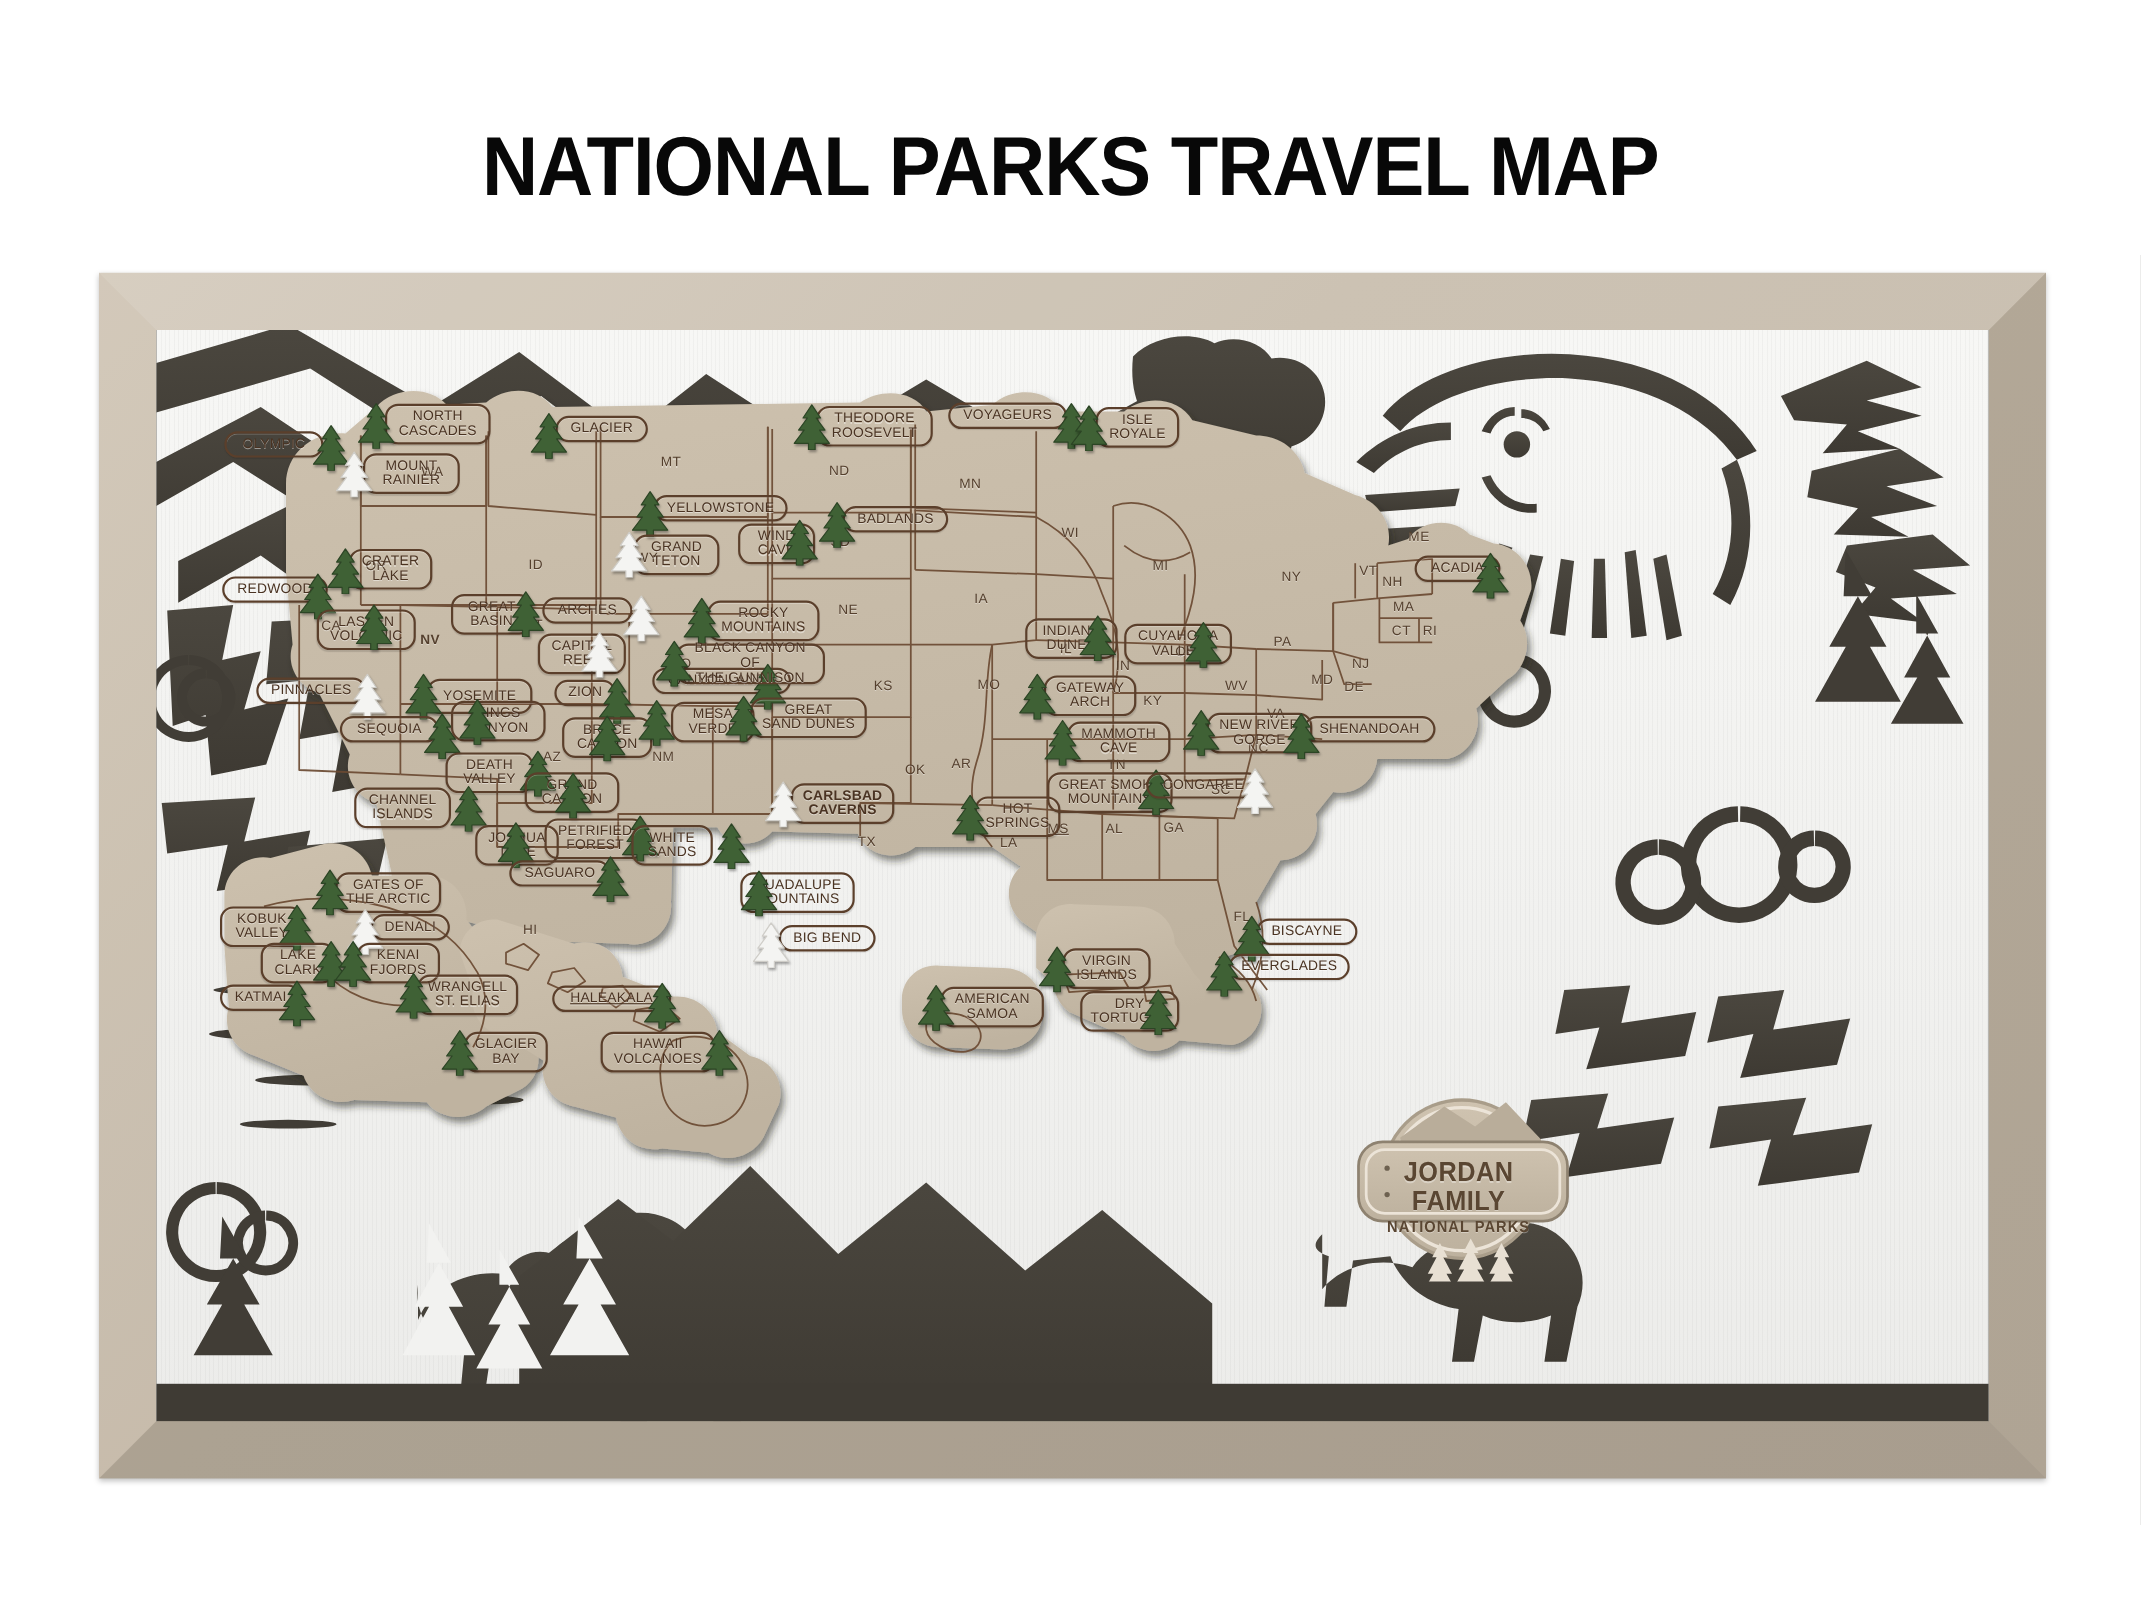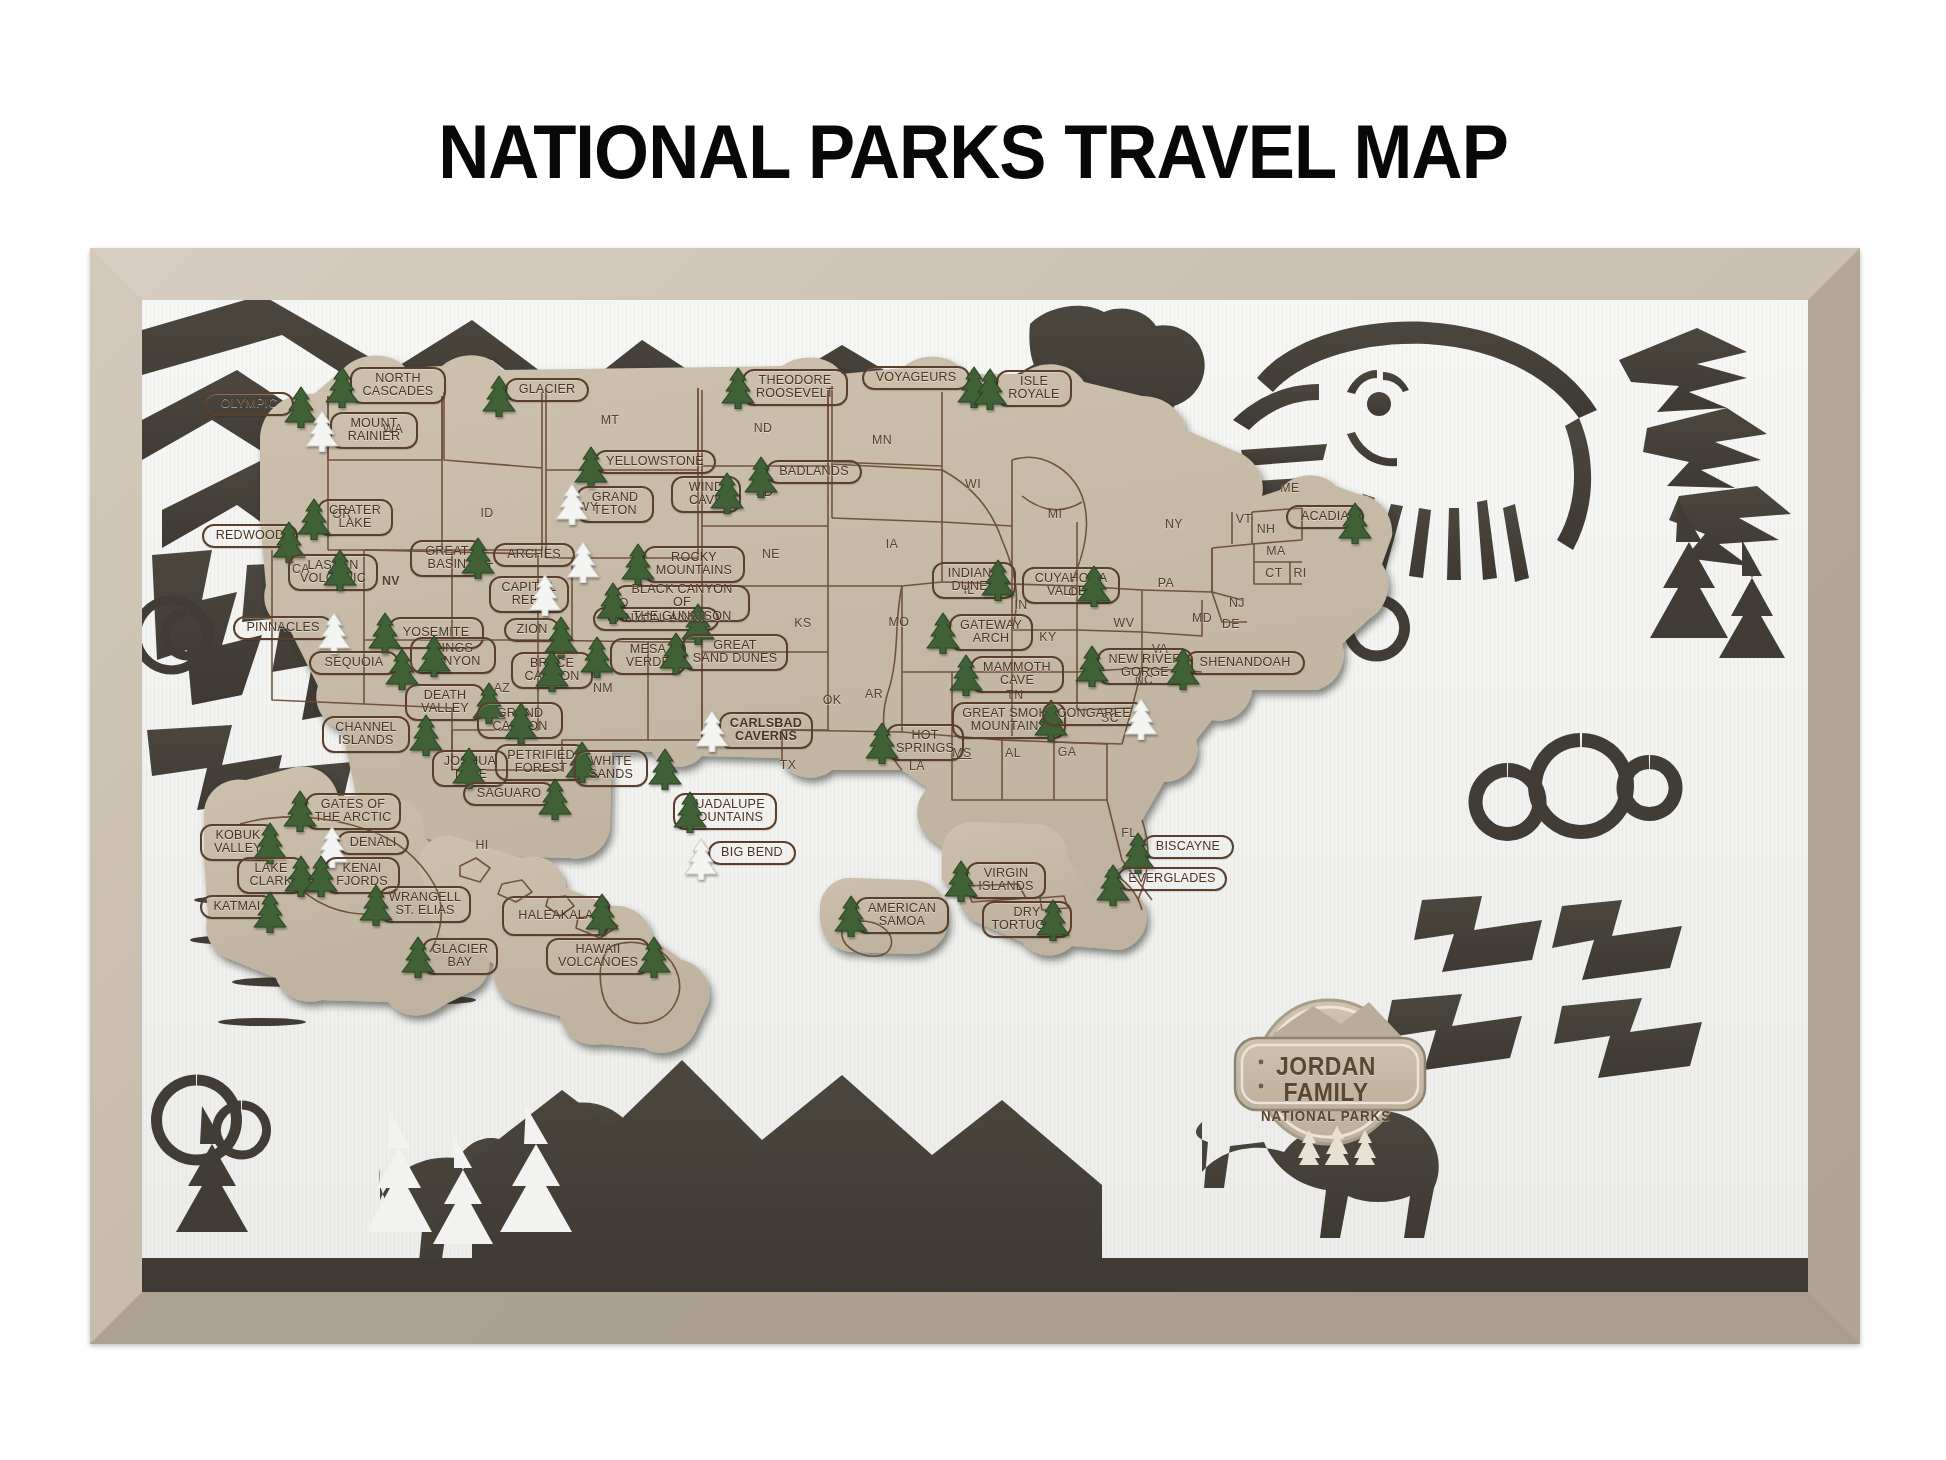--- a/index.html
+++ b/index.html
@@ -843,21 +843,21 @@
     <path d="M17 1 L25 13 L21 13 L29 24 L24 24 L33 36 L20 36 L20 42 L14 42 L14 36 L1 36 L10 24 L5 24 L13 13 L9 13 Z" fill="#3f6135" stroke="#2c4525" stroke-width="1.1" stroke-linejoin="round"></path>
   </svg>
           </div>
           <div class="label two" style="left: 280px; top: 638px; width: 76px; height: 37px;">GLACIER
 BAY</div>
           <div class="tree" style="left: 276px; top: 678px;">
             <svg viewBox="0 0 34 42">
     <path d="M17 1 L25 13 L21 13 L29 24 L24 24 L33 36 L20 36 L20 42 L14 42 L14 36 L1 36 L10 24 L5 24 L13 13 L9 13 Z" fill="#3f6135" stroke="#2c4525" stroke-width="1.1" stroke-linejoin="round"></path>
   </svg>
           </div>
-          <div class="label" style="left: 360px; top: 596px; width: 108px; height: 40px;">HALEAKALA</div>
+          <div class="label" style="left: 360px; top: 596px; width: 108px; height: 24px; text-decoration: underline;">HALEAKALA</div>
           <div class="tree" style="left: 460px; top: 635px;">
             <svg viewBox="0 0 34 42">
     <path d="M17 1 L25 13 L21 13 L29 24 L24 24 L33 36 L20 36 L20 42 L14 42 L14 36 L1 36 L10 24 L5 24 L13 13 L9 13 Z" fill="#3f6135" stroke="#2c4525" stroke-width="1.1" stroke-linejoin="round"></path>
   </svg>
           </div>
           <div class="label two" style="left: 404px; top: 638px; width: 104px; height: 37px;">HAWAII
 VOLCANOES</div>
           <div class="tree" style="left: 512px; top: 678px;">
             <svg viewBox="0 0 34 42">
     <path d="M17 1 L25 13 L21 13 L29 24 L24 24 L33 36 L20 36 L20 42 L14 42 L14 36 L1 36 L10 24 L5 24 L13 13 L9 13 Z" fill="#3f6135" stroke="#2c4525" stroke-width="1.1" stroke-linejoin="round"></path>

